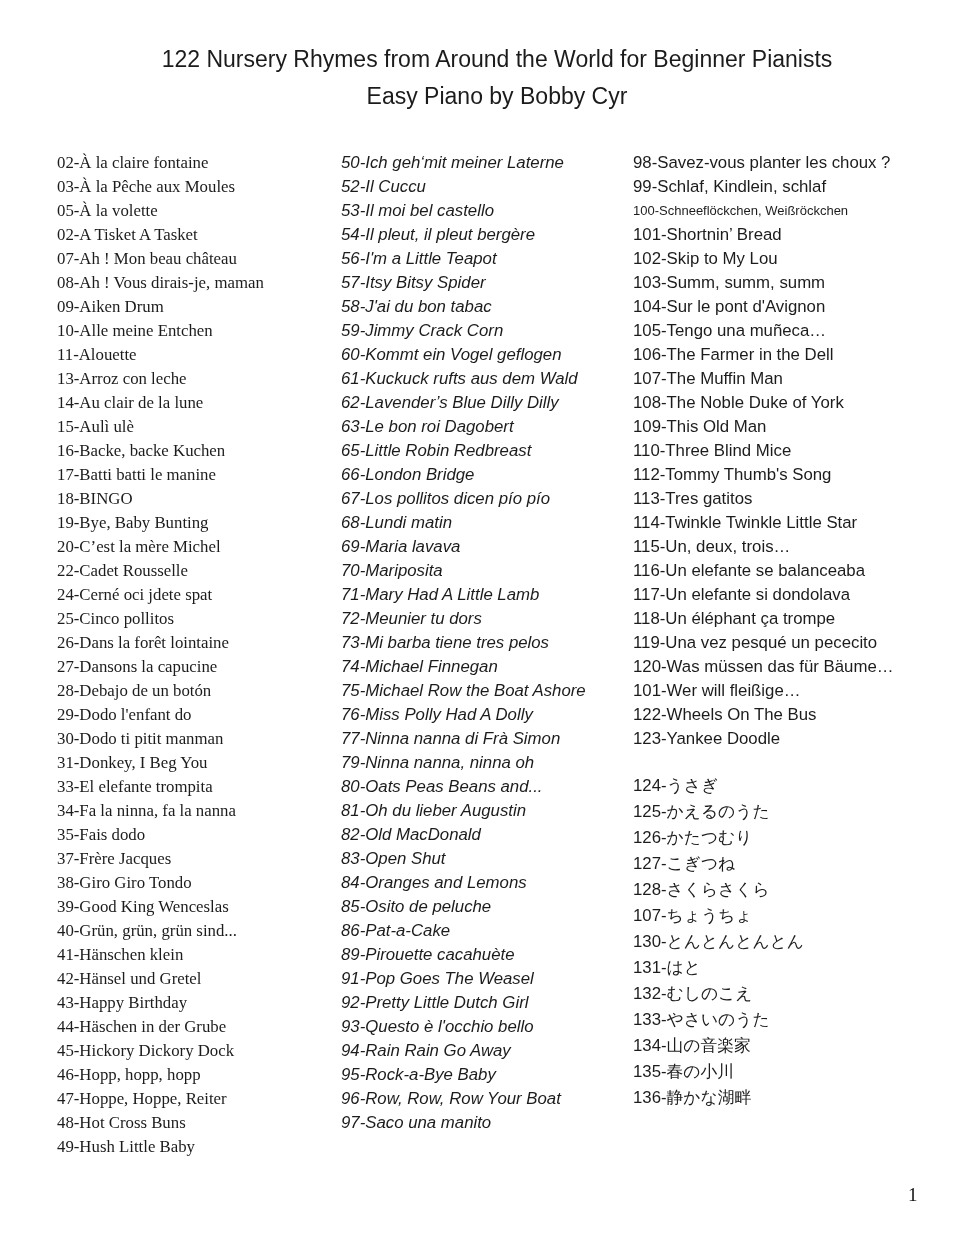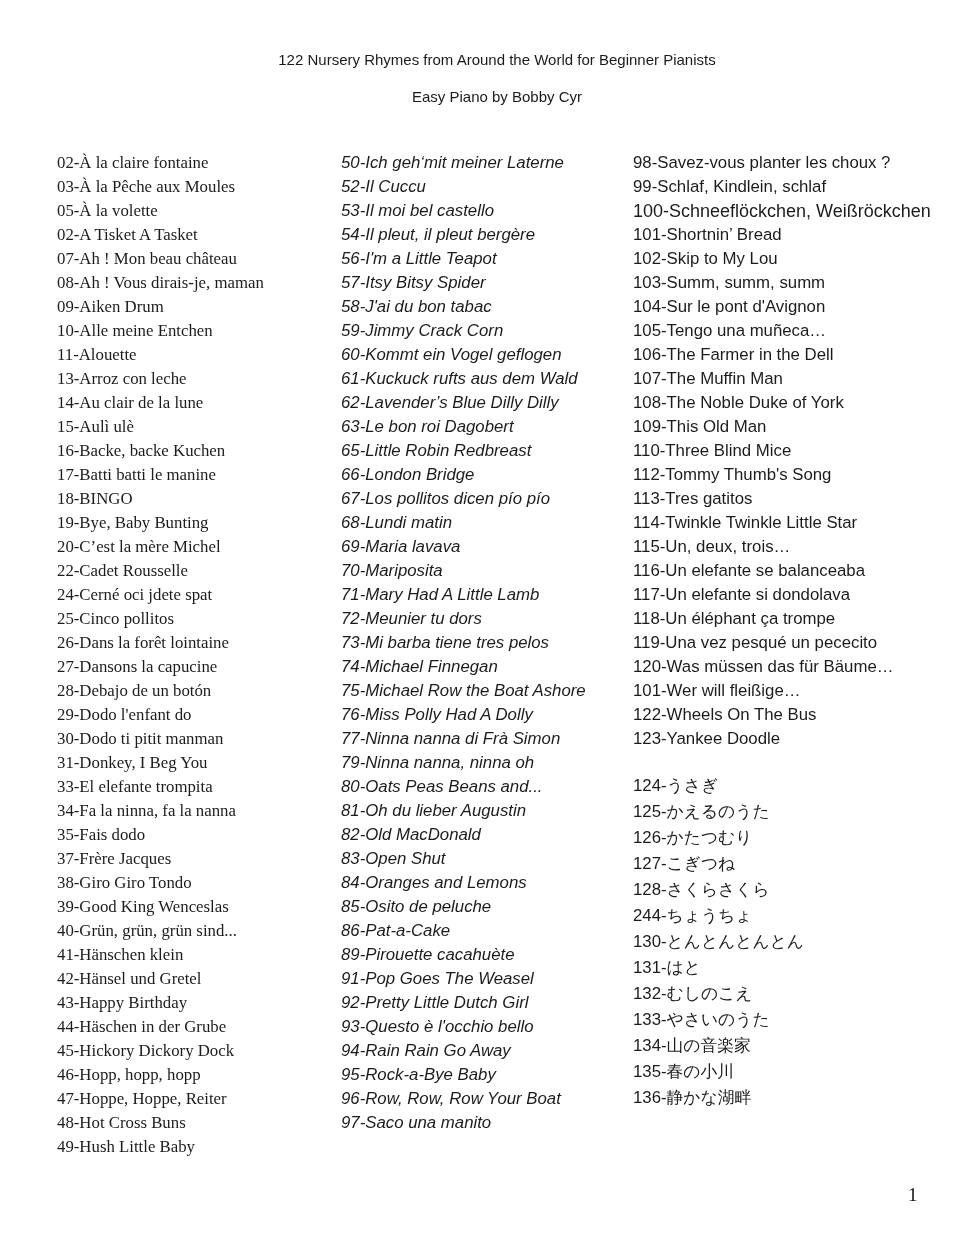--- a/index.html
+++ b/index.html
@@ -17,21 +17,21 @@
     overflow: hidden;
   }
   .title-block {
     position: absolute;
     top: 41px;
     left: 0;
     right: 0;
     text-align: center;
   }
   .title-line {
-    font-size: 15px;
+    font-size: 23px;
     line-height: 37px;
     font-weight: 400;
     color: #1b1b1b;
     white-space: nowrap;
     padding-left: 27px;
   }
   .toc {
     position: absolute;
     top: 151px;
     left: 0;
@@ -45,21 +45,21 @@
   .col-1 { left: 57px; font-family: Liberation Serif, serif; }
   .col-2 { left: 341px; font-style: italic; }
   .col-3 { left: 633px; }
   .entry {
     font-size: 16.8px;
     line-height: 24px;
     white-space: nowrap;
     color: #1c1c1c;
   }
   .entry.small {
-    font-size: 18px;
+    font-size: 13px;
   }
   .group + .group {
     margin-top: 22px;
   }
   .group.jp .entry {
     line-height: 26px;
   }
   .page-number {
     position: absolute;
     left: 908px;
@@ -198,21 +198,21 @@
           <div class="entry">101-Wer will fleißige…</div>
           <div class="entry">122-Wheels On The Bus</div>
           <div class="entry">123-Yankee Doodle</div>
         </div>
         <div class="group jp">
           <div class="entry">124-うさぎ</div>
           <div class="entry">125-かえるのうた</div>
           <div class="entry">126-かたつむり</div>
           <div class="entry">127-こぎつね</div>
           <div class="entry">128-さくらさくら</div>
-          <div class="entry">244-ちょうちょ</div>
+          <div class="entry">107-ちょうちょ</div>
           <div class="entry">130-とんとんとんとん</div>
           <div class="entry">131-はと</div>
           <div class="entry">132-むしのこえ</div>
           <div class="entry">133-やさいのうた</div>
           <div class="entry">134-山の音楽家</div>
           <div class="entry">135-春の小川</div>
           <div class="entry">136-静かな湖畔</div>
         </div>
       </div>
   </main>

